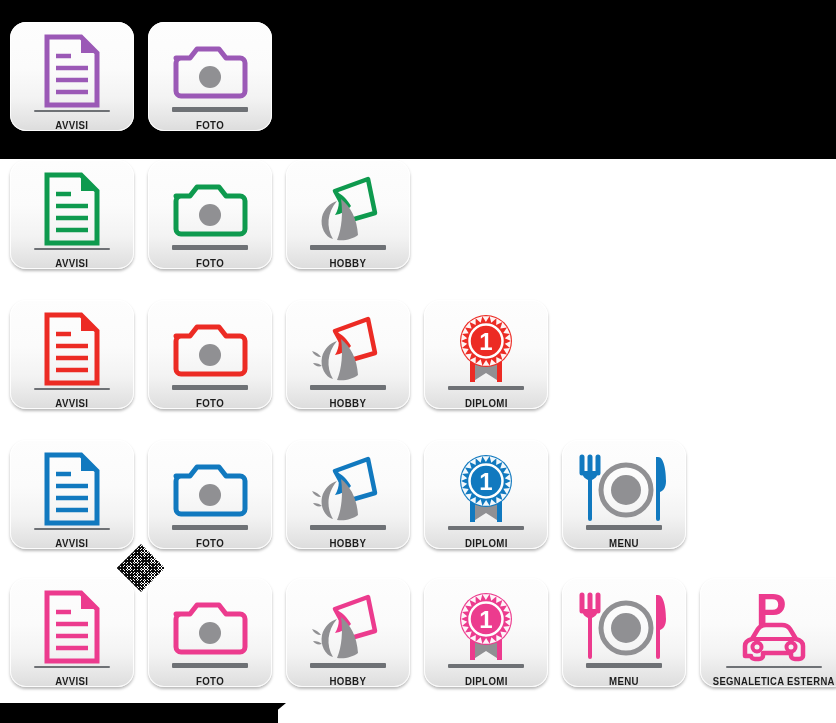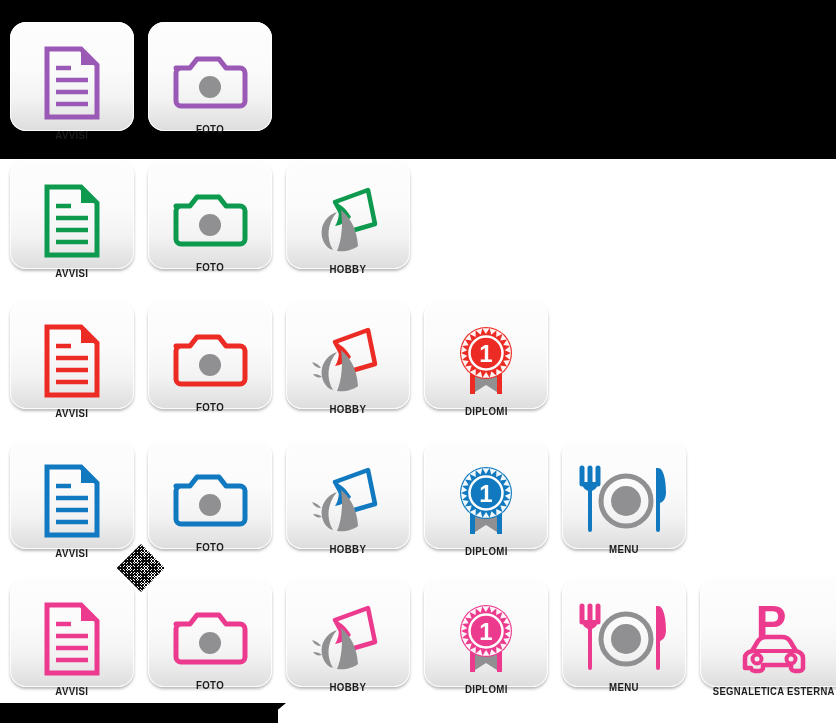--- a/index.html
+++ b/index.html
@@ -22,21 +22,21 @@
   
   .whiteplate{position:absolute;background:#ffffff;}
   .tile{
     position:absolute;
     width:124px;height:109px;
     border-radius:16px;
     background:linear-gradient(180deg,#fdfdfd 0%,#fbfbfb 42%,#f3f3f3 70%,#e3e3e3 92%,#dcdcdc 100%);
     box-shadow:0 2px 3px rgba(0,0,0,0.28), 0 0 0 1px rgba(255,255,255,0.9) inset;
     display:flex;flex-direction:column;align-items:center;justify-content:space-between;
     box-sizing:border-box;
-    padding-top:24px;
+    padding-top:12px;
   }
   .tile.wide{width:148px;}
   .glyph{
     width:100%;height:74px;
     display:flex;align-items:center;justify-content:center;
   }
   .divider{
     width:76px;height:5px;background:#6e7175;border-radius:1px;margin-top:2px;
   }
   .tile.wide .divider{width:96px;}

